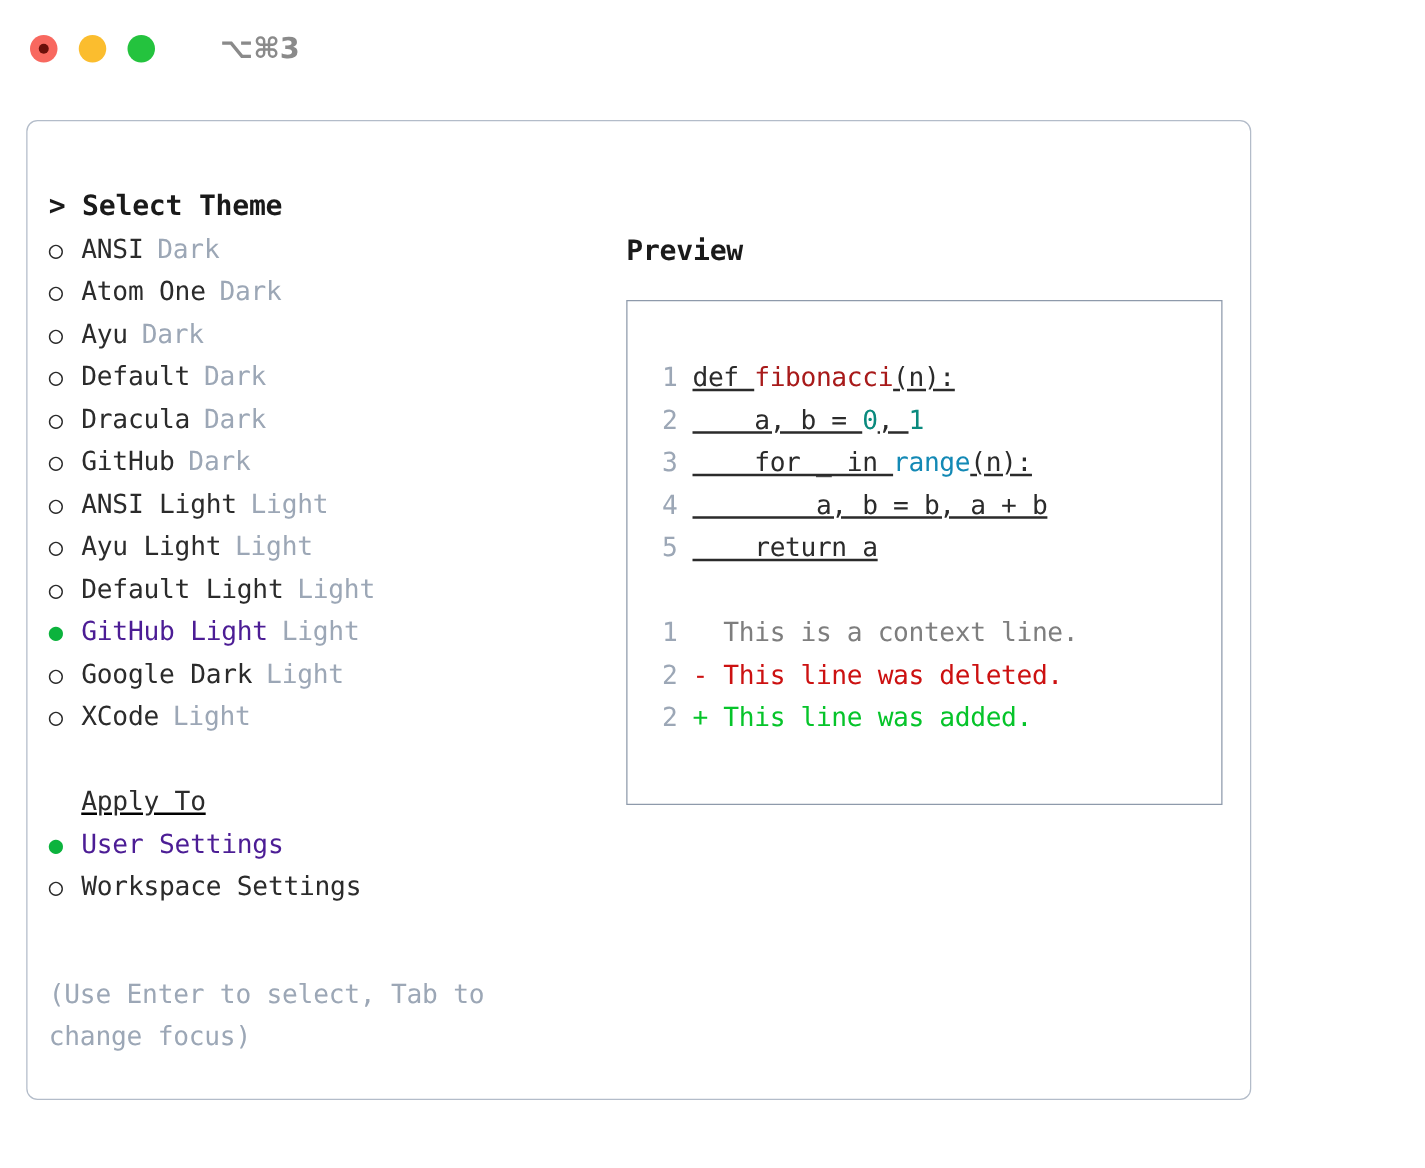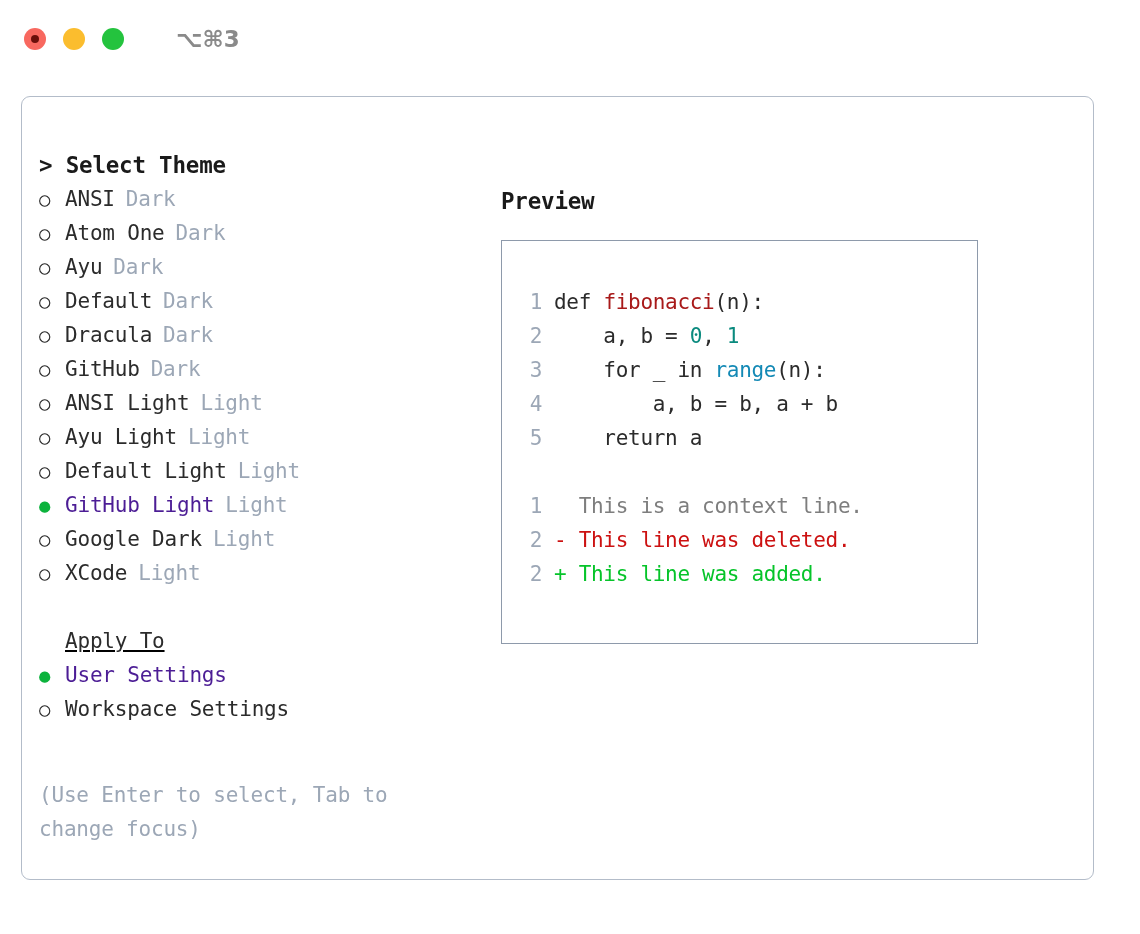--- a/index.html
+++ b/index.html
@@ -65,21 +65,21 @@
     color: #8a8a8a;
     letter-spacing: 0px;
     white-space: pre;
   }
 
   
   .card {
     position: absolute;
     left: 21px;
     top: 96px;
-    width: 1073px;
+    width: 980px;
     height: 784px;
     border: 1.5px solid #b3bcc9;
     border-radius: 9px;
     box-sizing: border-box;
     background: #ffffff;
   }
 
   
   .left-pane {
     position: absolute;
@@ -190,21 +190,21 @@
     white-space: pre;
     letter-spacing: -0.3px;
   }
   .lineno {
     flex: 0 0 26px;
     width: 26px;
     text-align: right;
     color: #9ca7b6;
     margin-right: 12px;
   }
-  .code-text { color: #2b2b2b; }
+  .code-text { color: #2b2b2b; text-decoration: underline; }
 
   .tok-fn   { color: #a81a1a; }
   .tok-num  { color: #0a8a7e; }
   .tok-call { color: #1389b5; }
 
   .blank-line { height: 34px; }
 
   .diff-ctx { color: #7e7e7e; }
   .diff-del { color: #cc1111; }
   .diff-add { color: #06c42a; }

